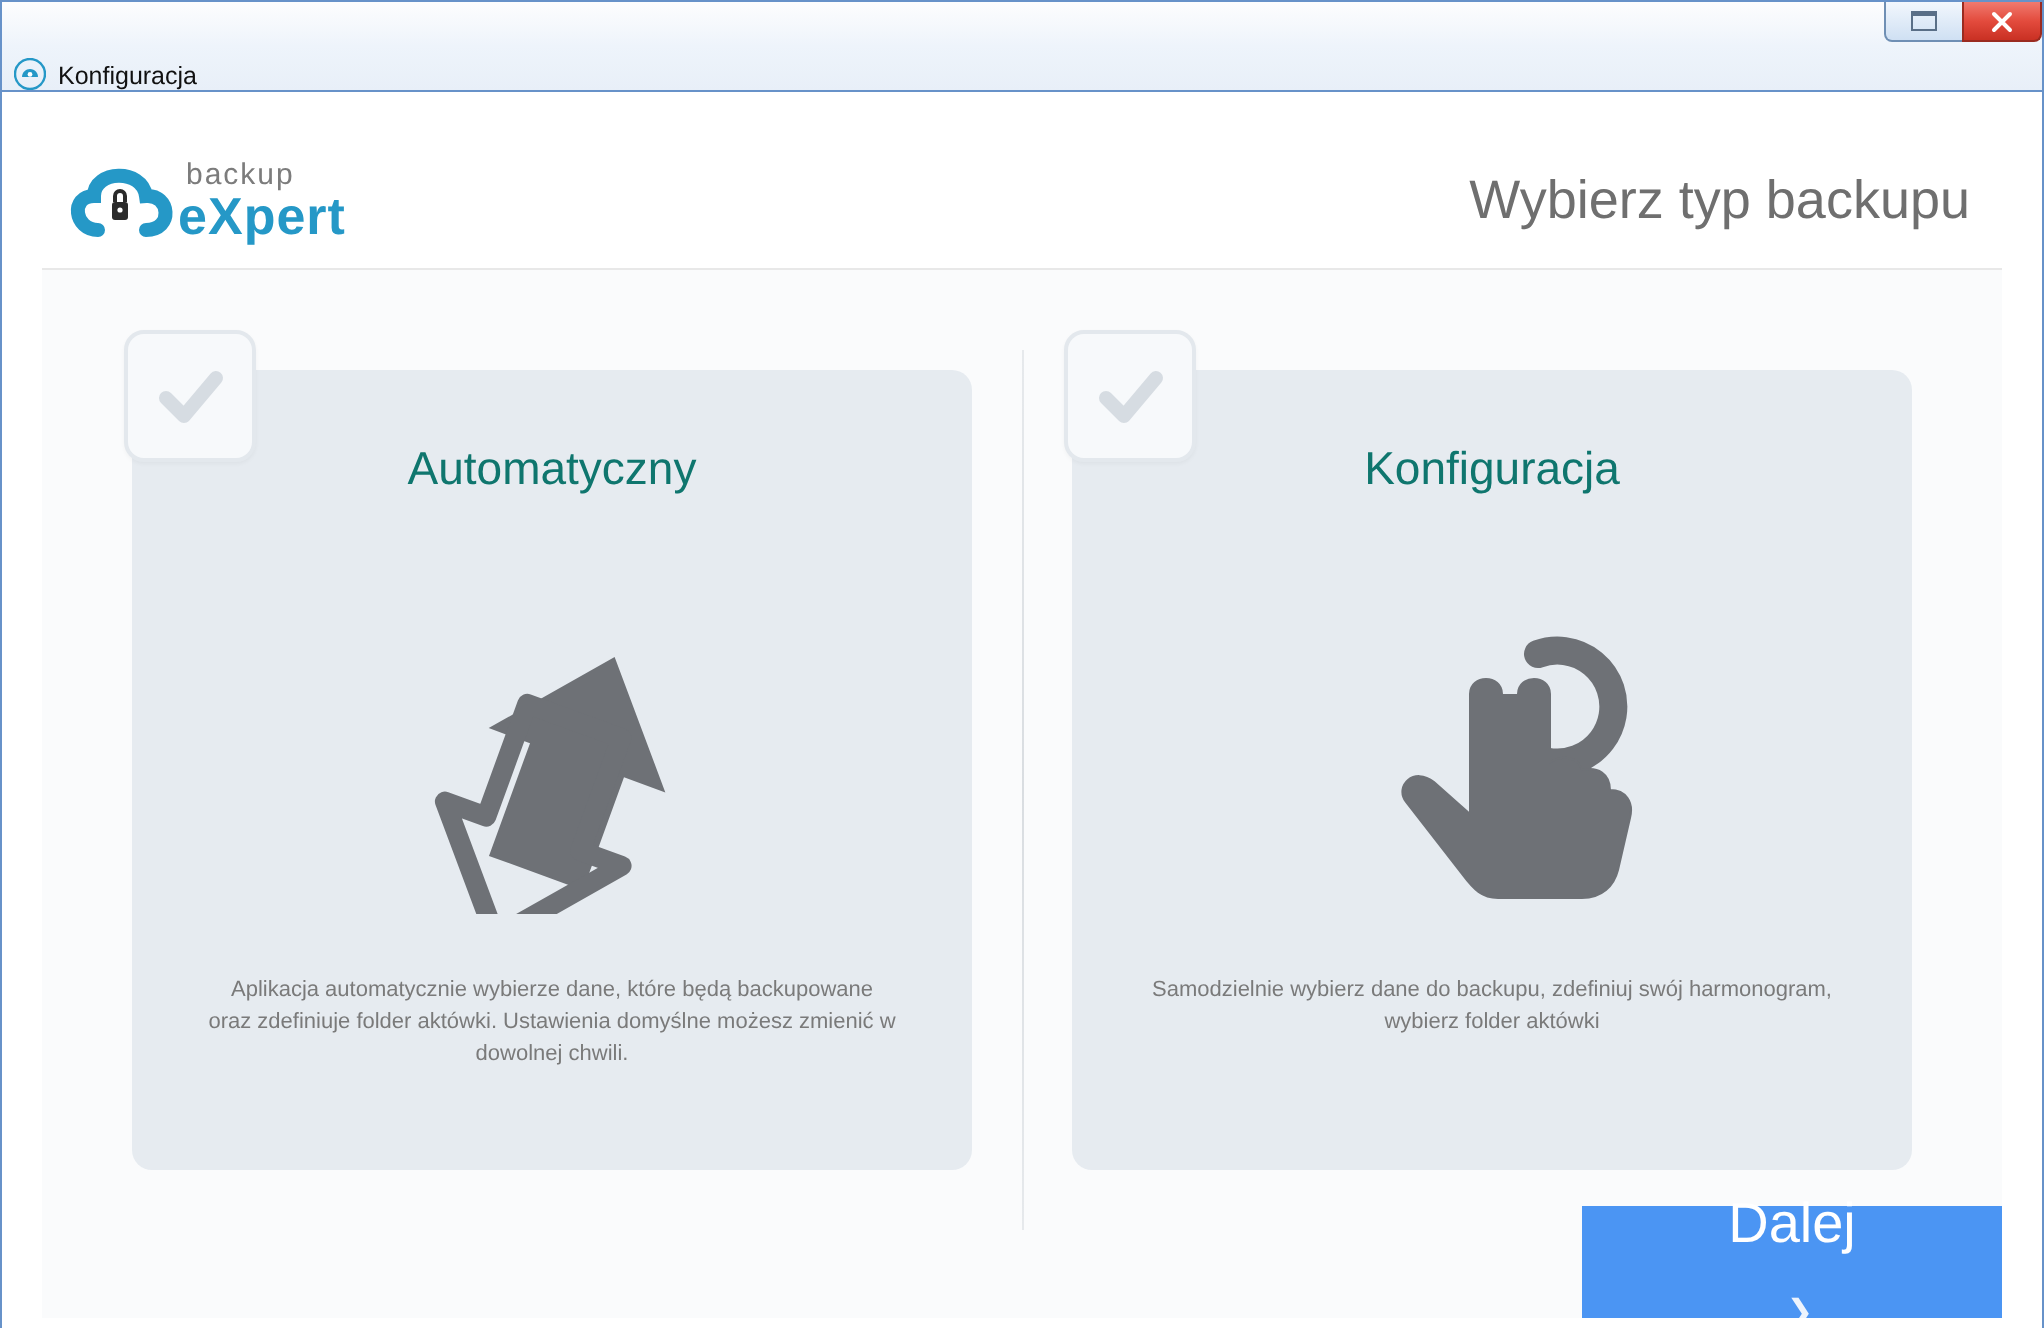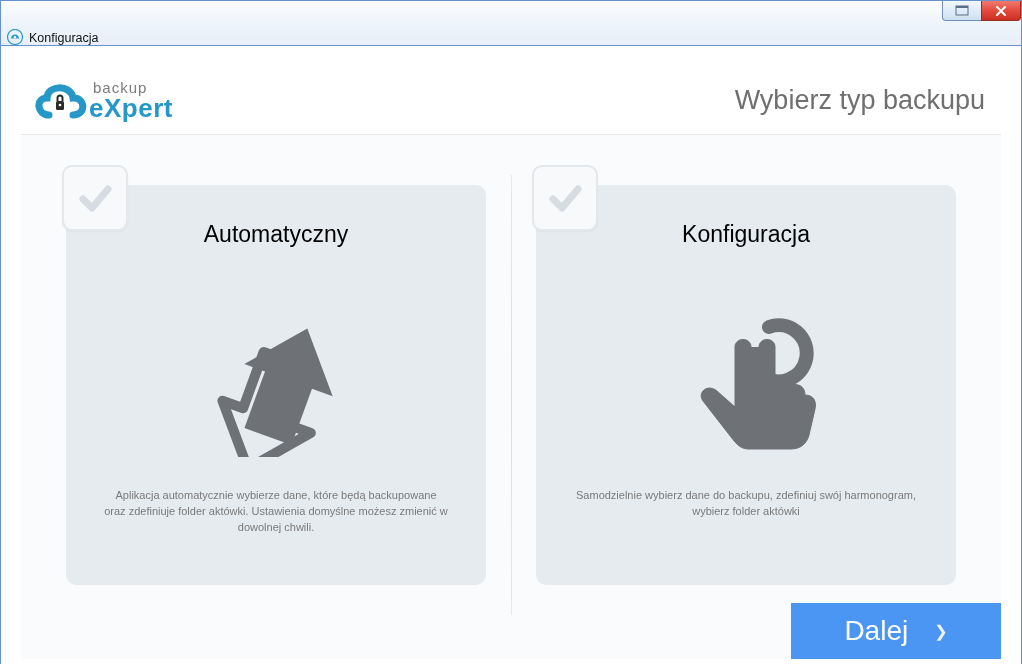--- a/index.html
+++ b/index.html
@@ -97,40 +97,41 @@
     top:-20px;left:-4px;
     width:62px;height:62px;
     background:#f7f9fb;
     border:2px solid #e3e8ed;
     border-radius:10px;
     display:flex;align-items:center;justify-content:center;
     box-shadow:0 1px 2px rgba(0,0,0,0.04);
   }
   .card h2{
     margin:8px 0 24px 0;
-    font-size:23px;font-weight:400;color:#000000;
+    font-size:23px;font-weight:400;color:#0f766e;
   }
   .card .iconwrap{
     height:200px;
     display:flex;align-items:center;justify-content:center;
   }
   .card p{
     font-size:11px;color:#7a7a7a;line-height:1.45;margin:16px 14px 0 14px;
   }
 
   .footer-btn{
     position:absolute;
     right:0;bottom:0;
     height:56px;width:210px;
     background:#4b95f3;
     color:#fff;
     font-size:28px;font-weight:400;
     display:flex;align-items:center;justify-content:center;
     gap:18px;
     cursor:pointer;
+    flex-direction:column;
   }
   .footer-btn .chev{font-size:16px;margin-left:8px;opacity:.9;}
 
 </style>
 </head>
 <body>
 
 <div class="titlebar">
   <span class="favicon">
     <svg width="16" height="16" viewBox="0 0 16 16">

